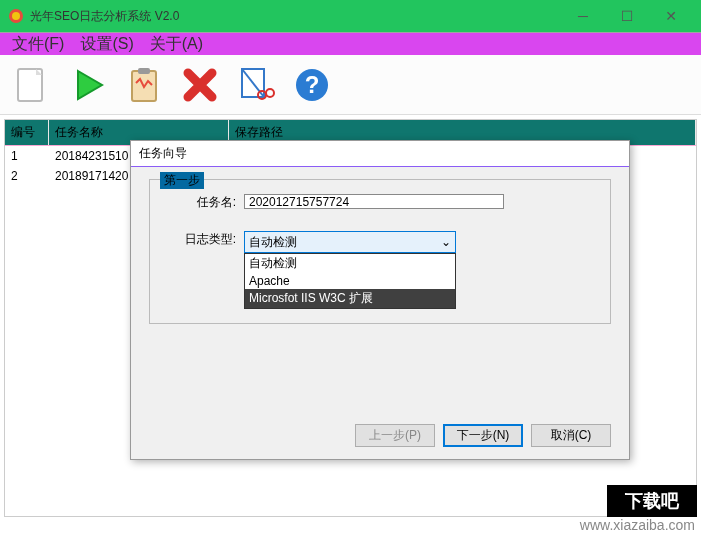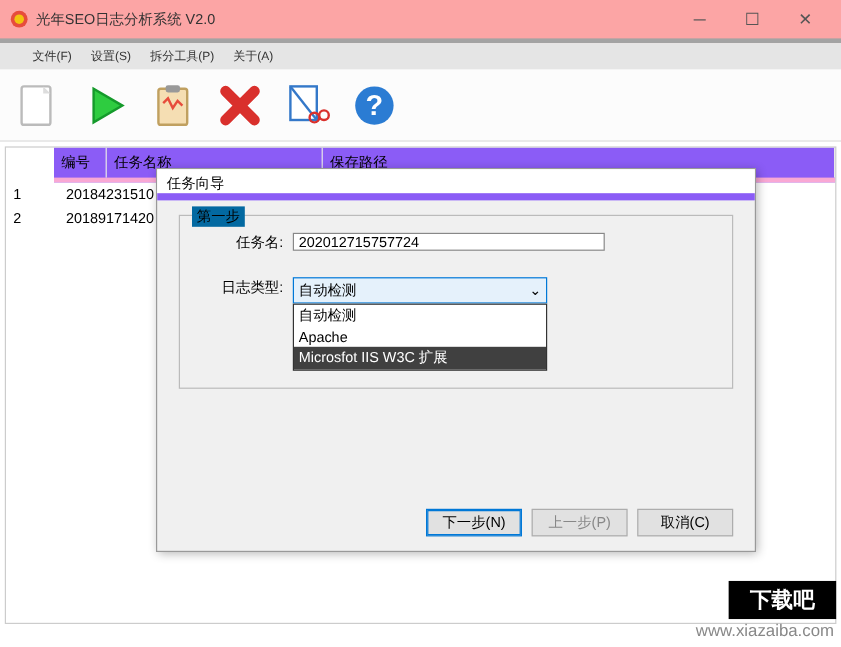--- a/index.html
+++ b/index.html
@@ -1,42 +1,42 @@
 <!DOCTYPE html>
 <html><head>
 <meta charset="utf-8">
 <style>
 * { box-sizing: border-box; margin: 0; padding: 0; font-family: "Microsoft YaHei", "SimSun", sans-serif; }
 body { background: #fff; width: 701px; height: 539px; overflow: hidden; position: relative; }
 
-.titlebar { height: 30px; background: #fca5a5; display: flex; align-items: center; padding: 16px 8px; border-bottom: 4px solid #a3a3a3; }
+.titlebar { height: 30px; background: #22c55e; display: flex; align-items: center; padding: 16px 8px; border-bottom: 1px solid #a3a3a3; }
 .titlebar .app-icon { width: 16px; height: 16px; margin-right: 6px; }
 .titlebar .title { font-size: 12px; color: #333; flex: 1; }
 .win-controls { display: flex; gap: 0; }
 .win-controls div { width: 44px; height: 28px; display: flex; align-items: center; justify-content: center; color: #555; font-size: 14px; }
 
-.menubar { height: 22px; background: #e5e5e5; display: flex; align-items: center; padding: 0 19px; font-size: 10px; color: #333; }
+.menubar { height: 22px; background: #d946ef; display: flex; align-items: center; padding: 0 4px; font-size: 16px; color: #333; }
 .menubar span { padding: 2px 8px; }
 
 .toolbar { height: 60px; background: #fcfcfc; display: flex; align-items: center; padding: 4px 8px; gap: 8px; border-bottom: 1px solid #ddd; }
 .tool-btn { width: 48px; height: 48px; display: flex; align-items: center; justify-content: center; border: 1px solid transparent; }
 .tool-btn svg { width: 40px; height: 40px; }
 
 .content { padding: 4px; }
 .table-area { border: 1px solid #ccc; background: #fff; height: 398px; overflow: hidden; }
-.table-header { display: flex; background: #8b5cf6; border-bottom: 4px solid #f9a8d4; font-size: 12px; margin-left: 40px; }
+.table-header { display: flex; background: #0f766e; border-bottom: 1px solid #f9a8d4; font-size: 12px; }
 .table-header div { padding: 4px 6px; border-right: 1px solid #e8e8e8; }
 .col-id { width: 44px; }
 .col-name { width: 180px; }
 .col-path { flex: 1; }
 .table-row { display: flex; font-size: 12px; }
 .table-row div { padding: 3px 6px; }
 
 .dialog { position: absolute; left: 130px; top: 140px; width: 500px; height: 320px; background: #f0f0f0; border: 1px solid #999; box-shadow: 2px 2px 8px rgba(0,0,0,0.3); }
-.dialog-title { height: 26px; background: #fff; border-bottom: 6px solid #8b5cf6; padding: 4px 8px; font-size: 12px; }
+.dialog-title { height: 26px; background: #fff; border-bottom: 1px solid #8b5cf6; padding: 4px 8px; font-size: 12px; }
 .dialog-body { padding: 12px 18px; }
 .fieldset { border: 1px solid #bbb; padding: 14px 16px 50px; position: relative; }
 .fieldset-legend { position: absolute; top: -8px; left: 10px; background: #0369a1; padding: 0 4px; font-size: 12px; }
 .form-row { display: flex; margin-bottom: 20px; font-size: 12px; }
 .form-label { width: 70px; text-align: right; margin-right: 8px; }
 .form-input { width: 260px; height: 15px; border: 1px solid #888; padding: 2px 4px; font-size: 12px; background: #fff; }
 .combo-wrap { position: relative; width: 212px; }
 .combo { width: 100%; height: 22px; border: 1px solid #0078d7; background: #e5f1fb; padding: 2px 4px; font-size: 12px; display: flex; justify-content: space-between; align-items: center; }
 .combo-list { position: absolute; top: 22px; left: 0; width: 100%; background: #fff; border: 1px solid #333; font-size: 12px; z-index: 10; }
 .combo-item { padding: 1px 4px; }
@@ -62,21 +62,20 @@
   <div class="win-controls">
     <div>─</div>
     <div>☐</div>
     <div>✕</div>
   </div>
 </div>
 
 <div class="menubar">
   <span>文件(F)</span>
   <span>设置(S)</span>
-  <span>拆分工具(P)</span>
   <span>关于(A)</span>
 </div>
 
 <div class="toolbar">
   <div class="tool-btn">
     <svg viewBox="0 0 40 40">
         <rect x="6" y="4" width="24" height="32" rx="2" fill="#fff" stroke="#bbb" stroke-width="2"></rect>
         <path d="M24 4 L30 10 L24 10 Z" fill="#ddd"></path>
       </svg>
   </div>
@@ -150,22 +149,22 @@
           <div class="combo-list">
             <div class="combo-item">自动检测</div>
             <div class="combo-item">Apache</div>
             <div class="combo-item sel">Microsfot IIS W3C 扩展</div>
           </div>
         </div>
       </div>
     </div>
   </div>
   <div class="dialog-footer">
+    <div class="btn disabled">上一步(P)</div>
     <div class="btn focus">下一步(N)</div>
-    <div class="btn disabled">上一步(P)</div>
     <div class="btn">取消(C)</div>
   </div>
 </div>
 
 <div class="logo-bottom">
   <svg width="90" height="32" viewBox="0 0 90 32">
       <rect x="0" y="0" width="90" height="32" fill="#000"></rect>
       <text x="45" y="22" text-anchor="middle" font-size="18" font-weight="bold" fill="#fff">下载吧</text>
     </svg>
 </div>

